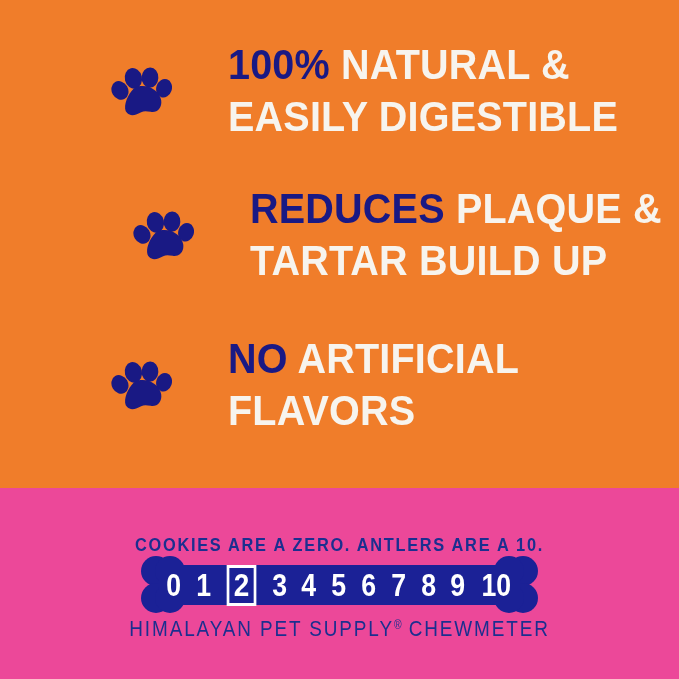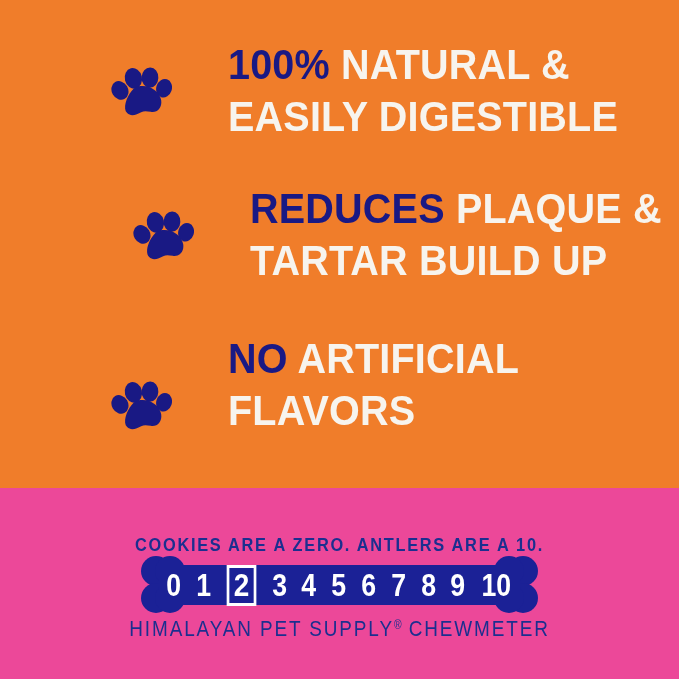--- a/index.html
+++ b/index.html
@@ -28,21 +28,21 @@
   }
   .benefit-row {
     position: absolute;
     left: 0;
     width: 679px;
     display: flex;
     align-items: flex-start;
   }
   .benefit-row.r1 { top: 38px; }
   .benefit-row.r2 { top: 182px; margin-left: 22px; }
-  .benefit-row.r3 { top: 332px; align-items: flex-end; }
+  .benefit-row.r3 { top: 332px; }
 
   .paw-slot {
     width: 228px;
     flex: 0 0 228px;
     display: flex;
     justify-content: flex-start;
     padding-left: 110px;
     box-sizing: border-box;
     padding-top: 26px;
   }

